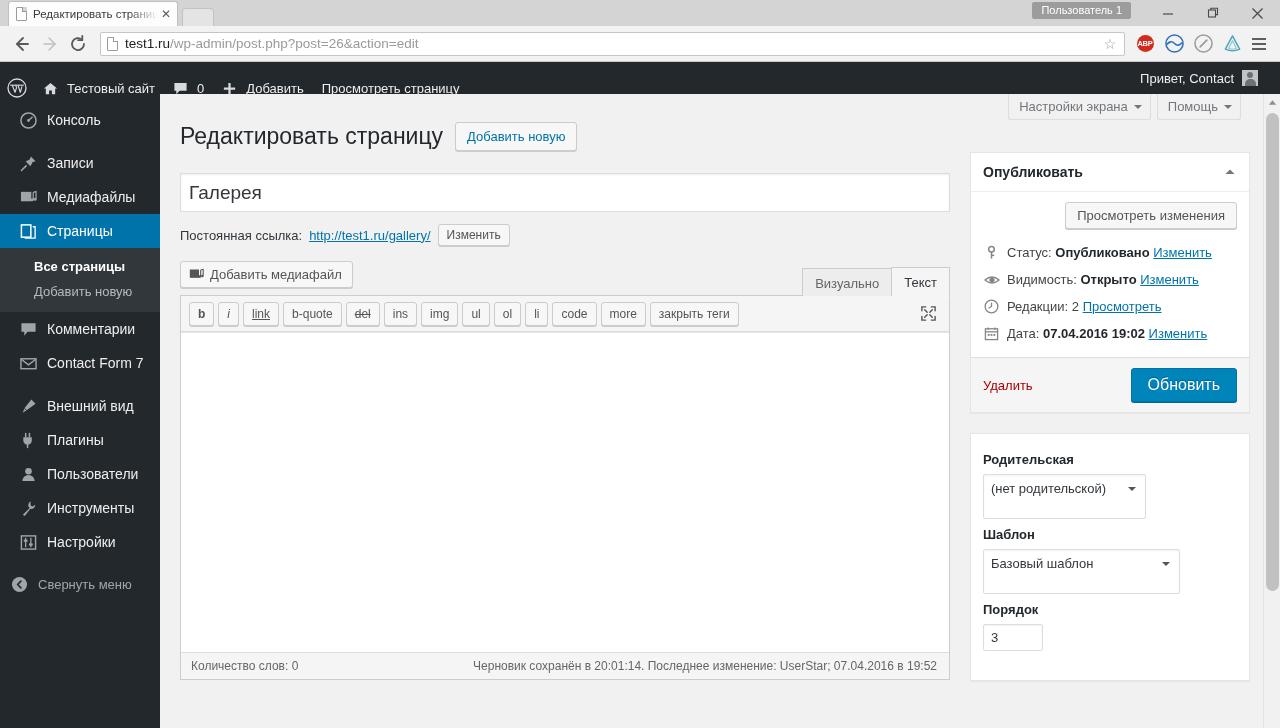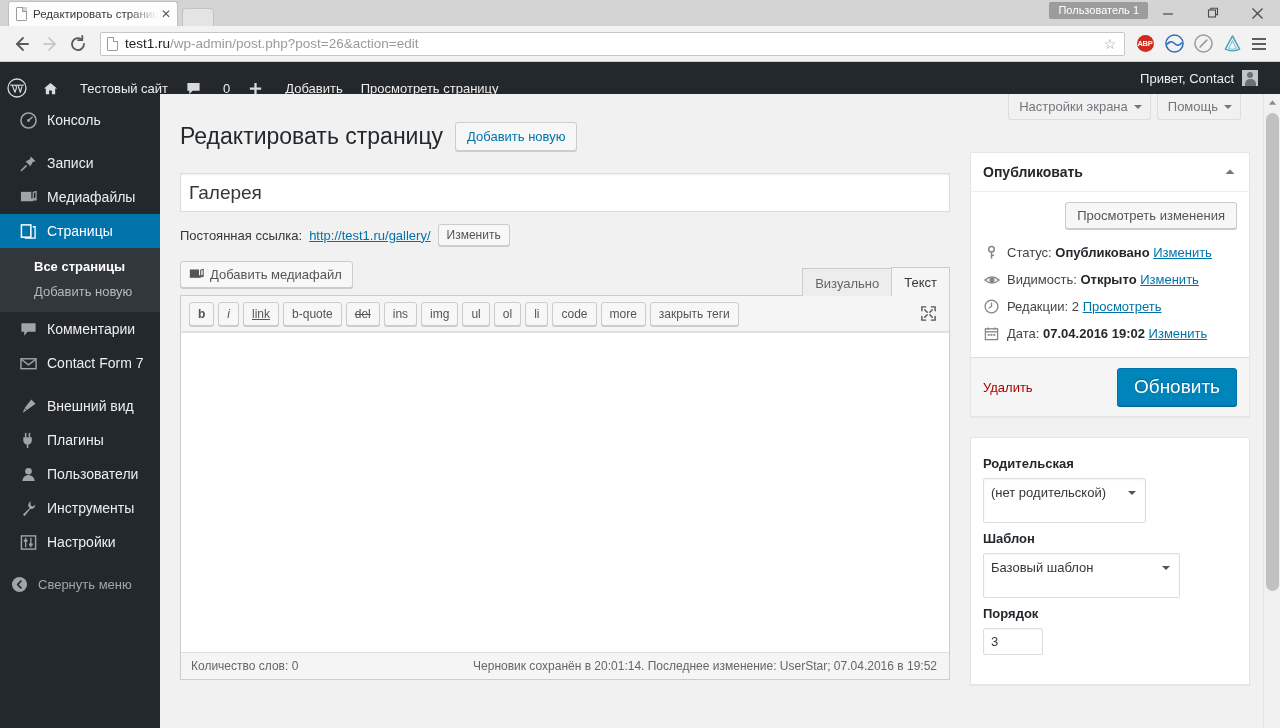--- a/index.html
+++ b/index.html
@@ -80,21 +80,21 @@
     background: #e4e4e4;
     border: 1px solid #c3c3c3;
     border-bottom: none;
     border-top-left-radius: 4px;
     border-top-right-radius: 4px;
     margin-left: 4px;
     cursor: pointer;
   }
   .win-user {
     position: absolute;
-    right: 132px; top: 2px;
+    right: 149px; top: 2px;
     background: #9c9c9c;
     color: #fff;
     font-size: 11px;
     padding: 2px 9px 3px;
     border-radius: 2px;
   }
   .win-controls {
     position: absolute;
     right: 0; top: 0;
     height: 26px;
@@ -202,21 +202,21 @@
     align-items: center;
     font-size: 13px;
     z-index: 30;
   }
   .ab-item {
     display: flex; align-items: center;
     height: 32px;
     padding: 16px 9px;
     color: #eee;
     cursor: pointer;
-    gap: 22px;
+    gap: 9px;
     white-space: nowrap;
     margin-top: 20px;
   }
   .ab-item:first-child { padding-left: 7px; padding-right: 7px; }
   .ab-right {
     position: absolute;
     right: 22px; top: 0;
     height: 32px;
     display: flex; align-items: center;
   }
@@ -556,21 +556,21 @@
     display: flex;
     align-items: center;
     justify-content: space-between;
   }
   .link-delete { color: #a00; font-size: 13px; cursor: pointer; }
   .btn-primary {
     background: #0085ba;
     border: 1px solid #0073aa;
     border-radius: 3px;
     color: #fff;
-    font-size: 19px;
+    font-size: 16px;
     padding: 7px 16px;
     cursor: pointer;
     box-shadow: 0 1px 0 #006799;
     text-shadow: 0 -1px 1px #005d8c;
   }
   .field-label {
     font-size: 13px;
     font-weight: bold;
     color: #23282d;
     margin: 8px 0 7px;

